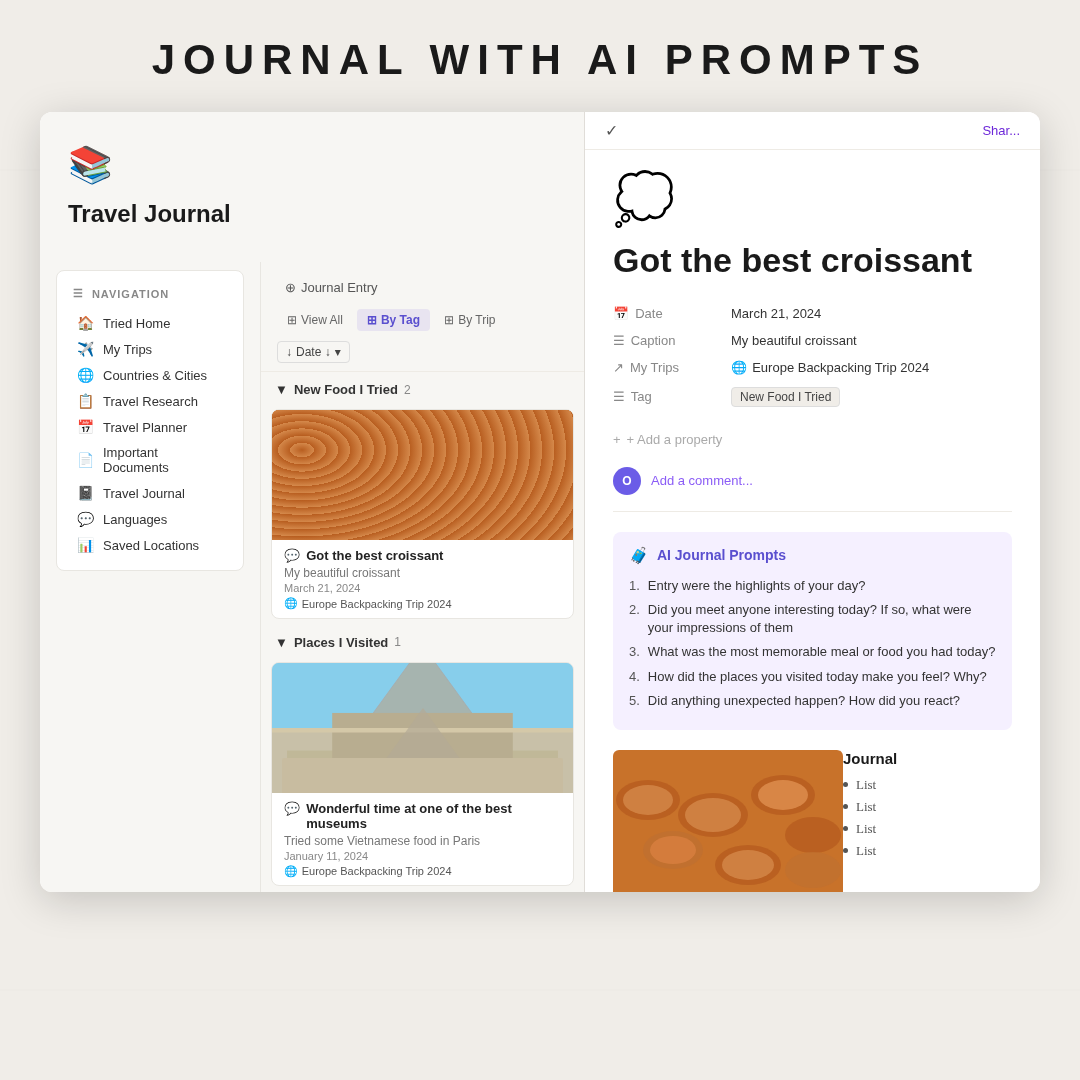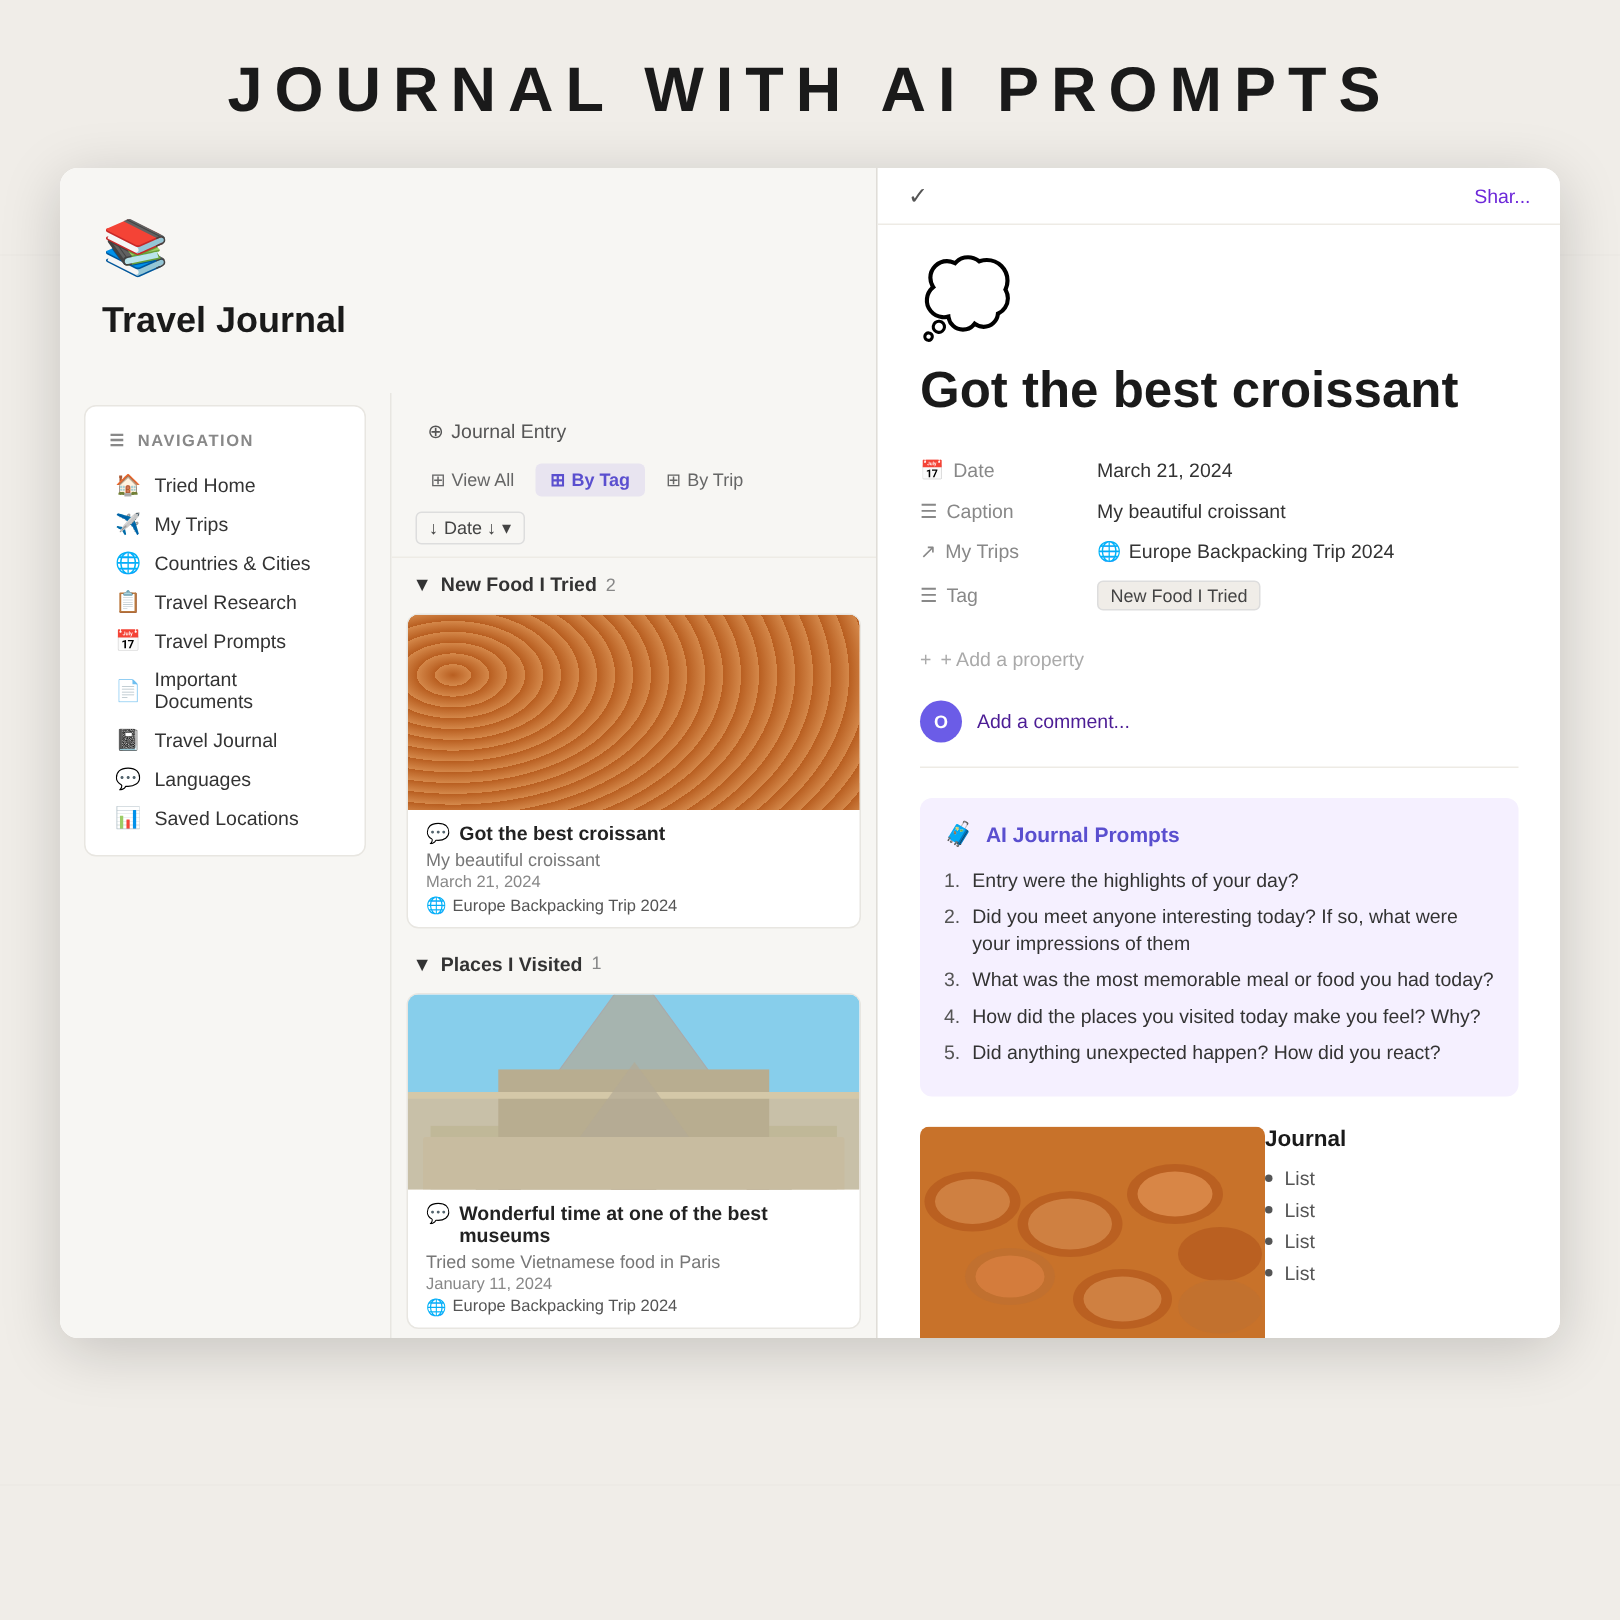--- a/index.html
+++ b/index.html
@@ -392,21 +392,21 @@
       display: flex;
       align-items: center;
       justify-content: center;
       color: white;
       font-size: 12px;
       font-weight: 700;
       flex-shrink: 0;
     }
     .comment-input {
       font-size: 13px;
-      color: #4c1d95;
+      color: #8b5cf6;
     }
 
     
     .ai-prompts {
       background: #f5f0ff;
       border-radius: 8px;
       padding: 14px 16px;
       margin-bottom: 20px;
     }
 
@@ -466,20 +466,21 @@
       margin-bottom: 10px;
     }
 
     .journal-list-item {
       display: flex;
       align-items: center;
       gap: 8px;
       font-size: 13px;
       color: #555;
       margin-bottom: 6px;
+      font-family: Liberation Serif, serif;
     }
     .list-bullet {
       width: 5px;
       height: 5px;
       border-radius: 50%;
       background: #555;
       flex-shrink: 0;
     }
 
     
@@ -545,21 +546,21 @@
           <div class="nav-item">
             <span class="nav-icon">🌐</span>
             <span>Countries &amp; Cities</span>
           </div>
           <div class="nav-item">
             <span class="nav-icon">📋</span>
             <span>Travel Research</span>
           </div>
           <div class="nav-item">
             <span class="nav-icon">📅</span>
-            <span>Travel Prompts</span>
+            <span>Travel Planner</span>
           </div>
           <div class="nav-item">
             <span class="nav-icon">📄</span>
             <span>Important Documents</span>
           </div>
           <div class="nav-item">
             <span class="nav-icon">📓</span>
             <span>Travel Journal</span>
           </div>
           <div class="nav-item">

